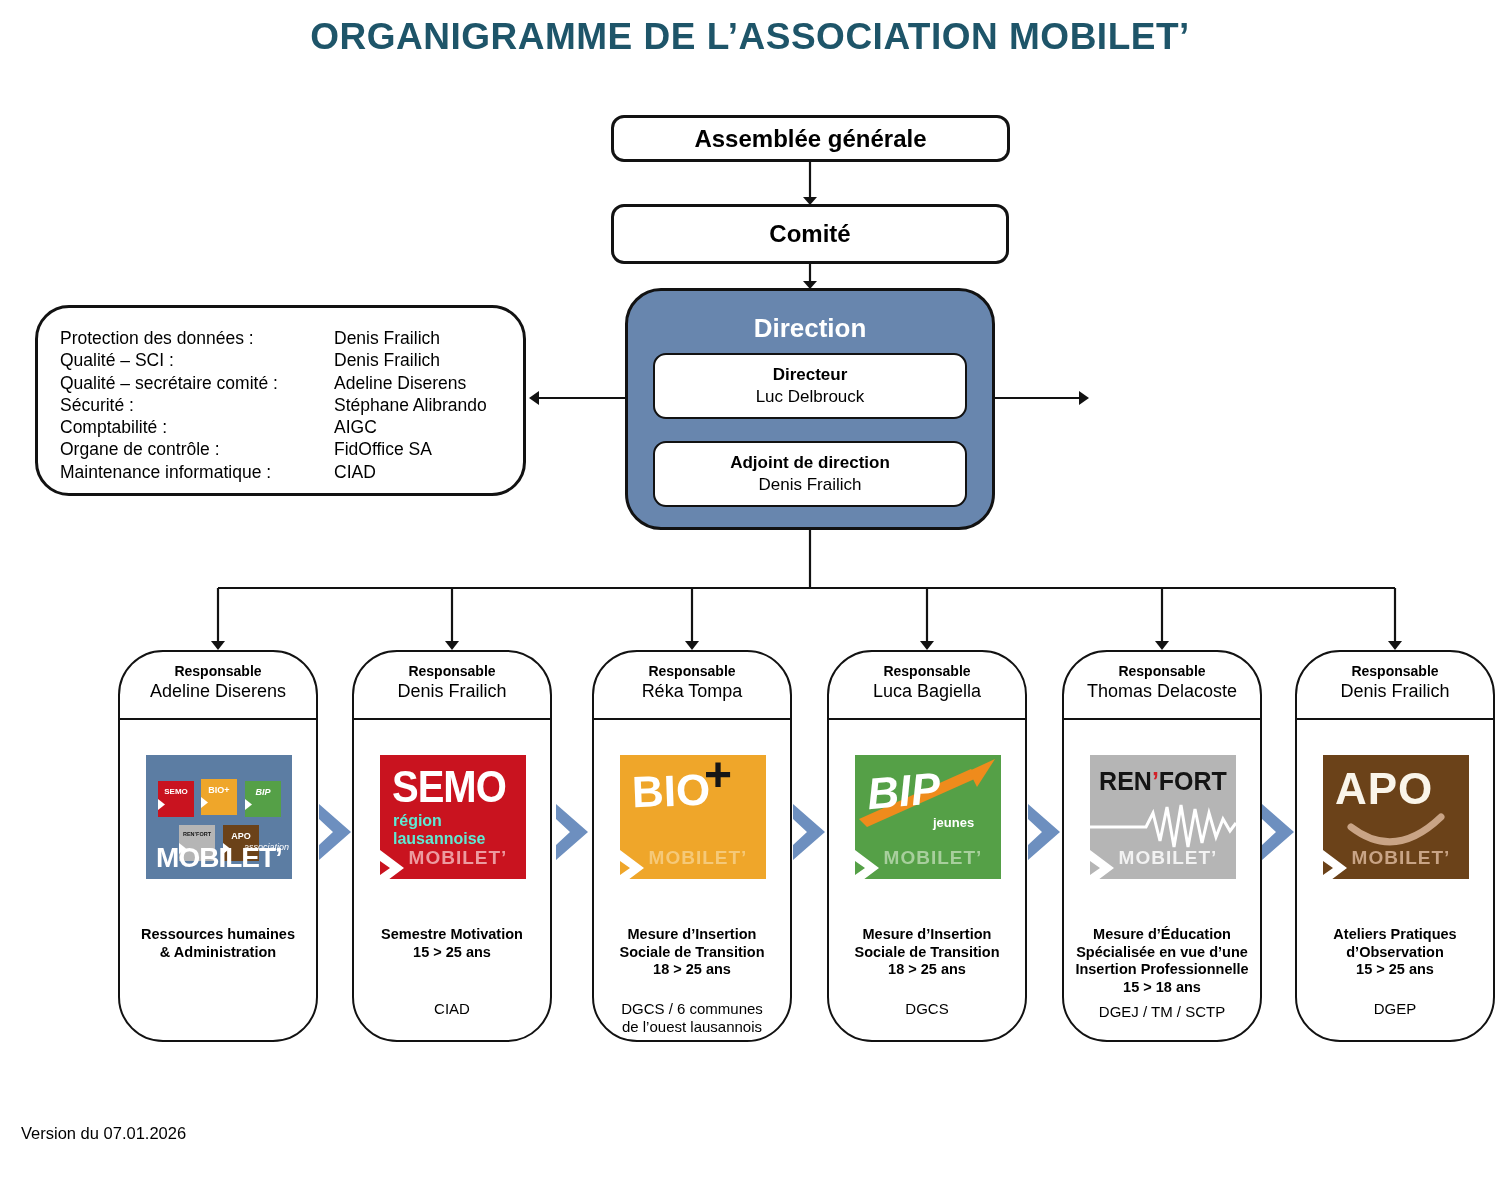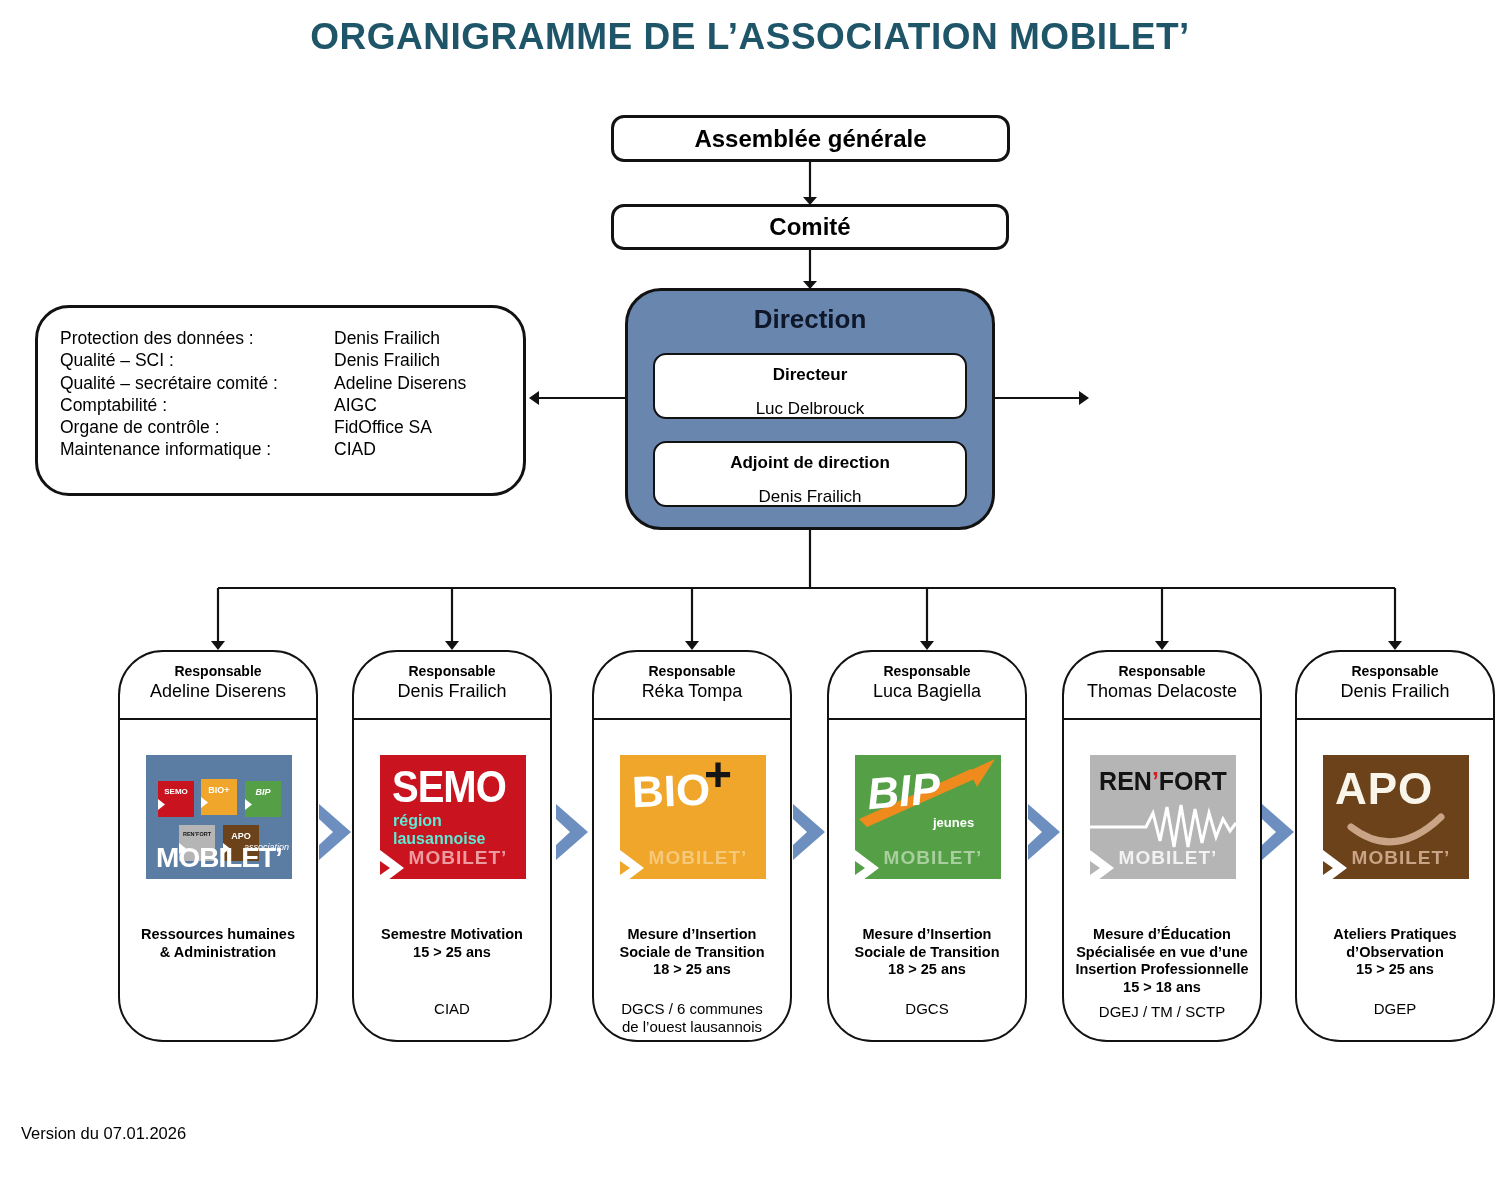--- a/index.html
+++ b/index.html
@@ -11,36 +11,36 @@
     position:absolute; top:16px; left:0; width:100%; text-align:center;
     font-size:37px; font-weight:bold; color:#1e5569; letter-spacing:0.5px;
   }
   
   .node {
     position:absolute; background:#fff; border:3px solid #121212; border-radius:13px;
     display:flex; align-items:center; justify-content:center;
     font-size:24px; font-weight:bold; box-sizing:border-box;
   }
   #node-assemblee { left:611px; top:115px; width:399px; height:47px; }
-  #node-comite    { left:611px; top:204px; width:398px; height:46px; }
+  #node-comite    { left:611px; top:204px; width:398px; height:60px; }
 
   
   #direction {
     position:absolute; left:625px; top:288px; width:370px; height:242px;
     background:#6886ae; border:3px solid #121212; border-radius:36px; box-sizing:border-box;
   }
-  .direction-title { text-align:center; margin-top:13px; color:#0f172a; font-size:26px; font-weight:bold; }
+  .direction-title { text-align:center; margin-top:22px; color:#ffffff; font-size:26px; font-weight:bold; }
   .direction-inner {
     position:absolute; left:25px; width:314px; height:66px; background:#fff;
     border:2px solid #121212; border-radius:13px; text-align:center; box-sizing:border-box;
   }
   #dir-inner-1 { top:62px; }
   #dir-inner-2 { top:150px; }
   .role-title { font-weight:bold; font-size:17px; margin-top:10px; }
-  .role-name  { font-size:17px; margin-top:14px; }
+  .role-name  { font-size:17px; margin-top:2px; }
 
   
   #support-box {
     position:absolute; left:35px; top:305px; width:491px; height:191px;
     border:3px solid #121212; border-radius:34px; background:#fff;
     box-sizing:border-box; padding:19px 0 0 22px;
   }
   .support-row { display:flex; font-size:17.5px; line-height:22.3px; }
   .support-label { width:274px; }
 
@@ -208,20 +208,24 @@
     </div>
     <div class="support-row">
       <span class="support-label">Qualité – SCI :</span>
       <span class="support-value">Denis Frailich</span>
     </div>
     <div class="support-row">
       <span class="support-label">Qualité – secrétaire comité :</span>
       <span class="support-value">Adeline Diserens</span>
     </div>
     <div class="support-row">
+      <span class="support-label">Sécurité :</span>
+      <span class="support-value">Stéphane Alibrando</span>
+    </div>
+    <div class="support-row">
       <span class="support-label">Comptabilité :</span>
       <span class="support-value">AIGC</span>
     </div>
     <div class="support-row">
       <span class="support-label">Organe de contrôle :</span>
       <span class="support-value">FidOffice SA</span>
     </div>
     <div class="support-row">
       <span class="support-label">Maintenance informatique :</span>
       <span class="support-value">CIAD</span>

